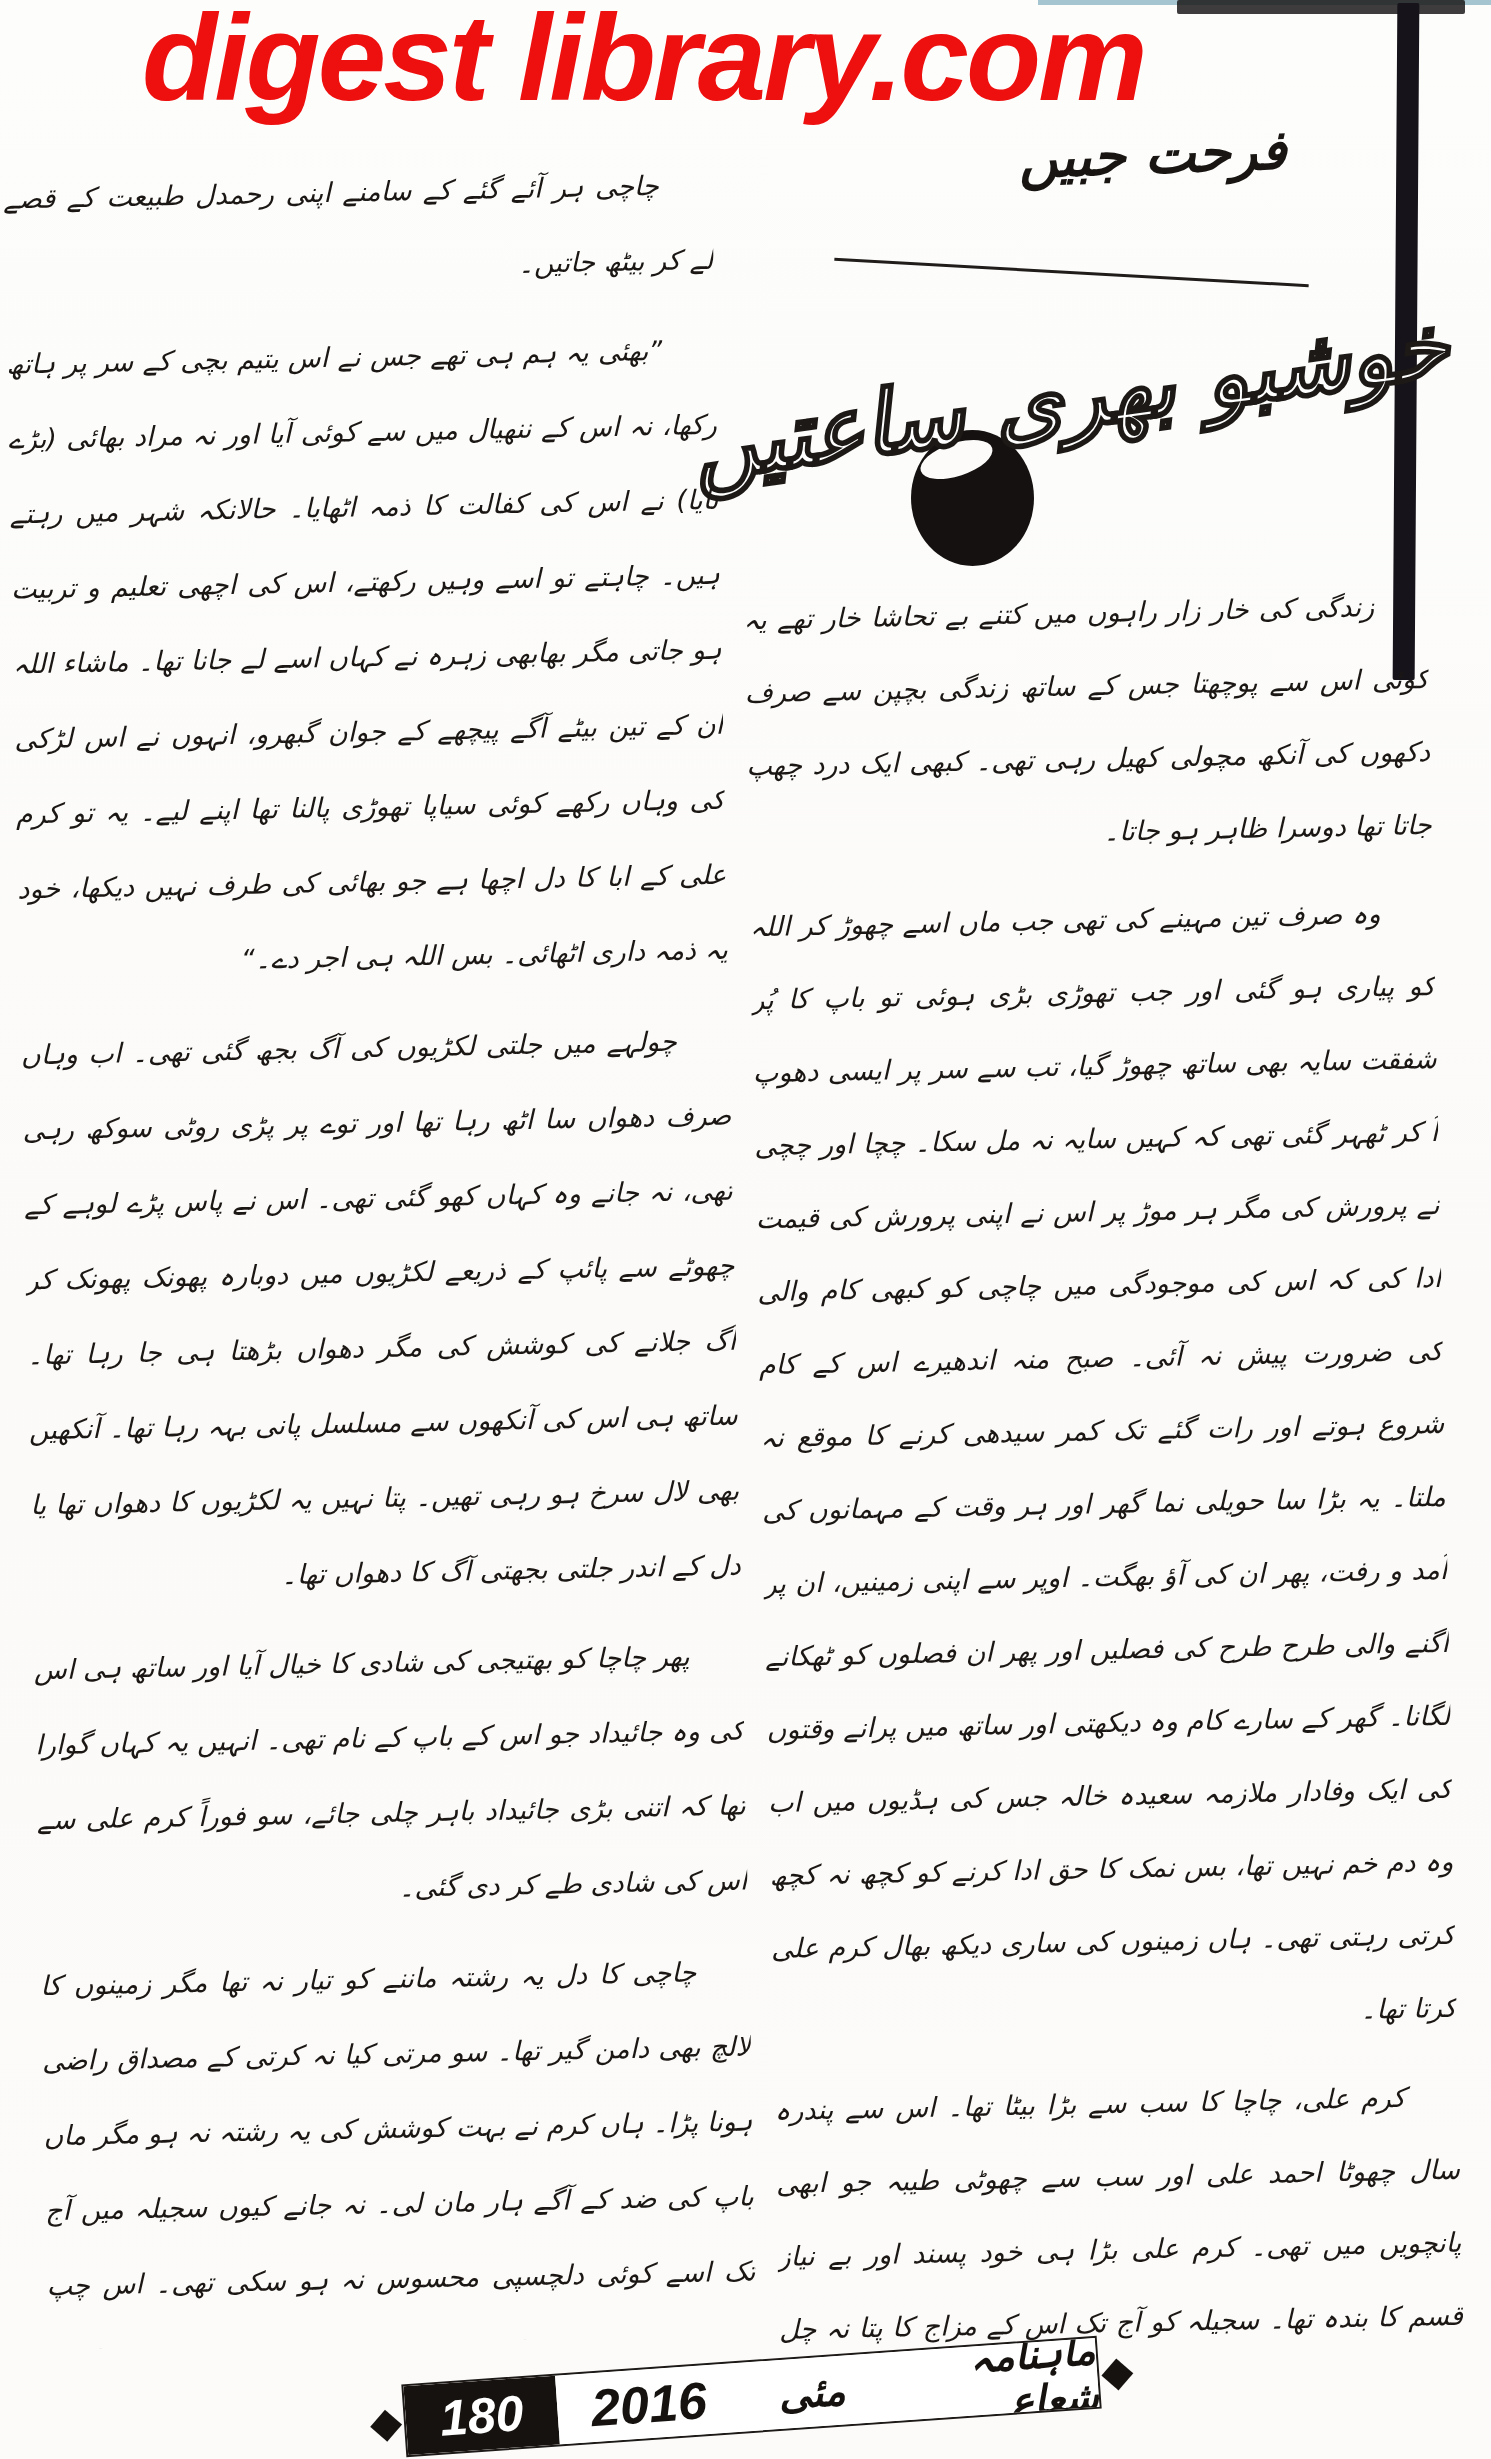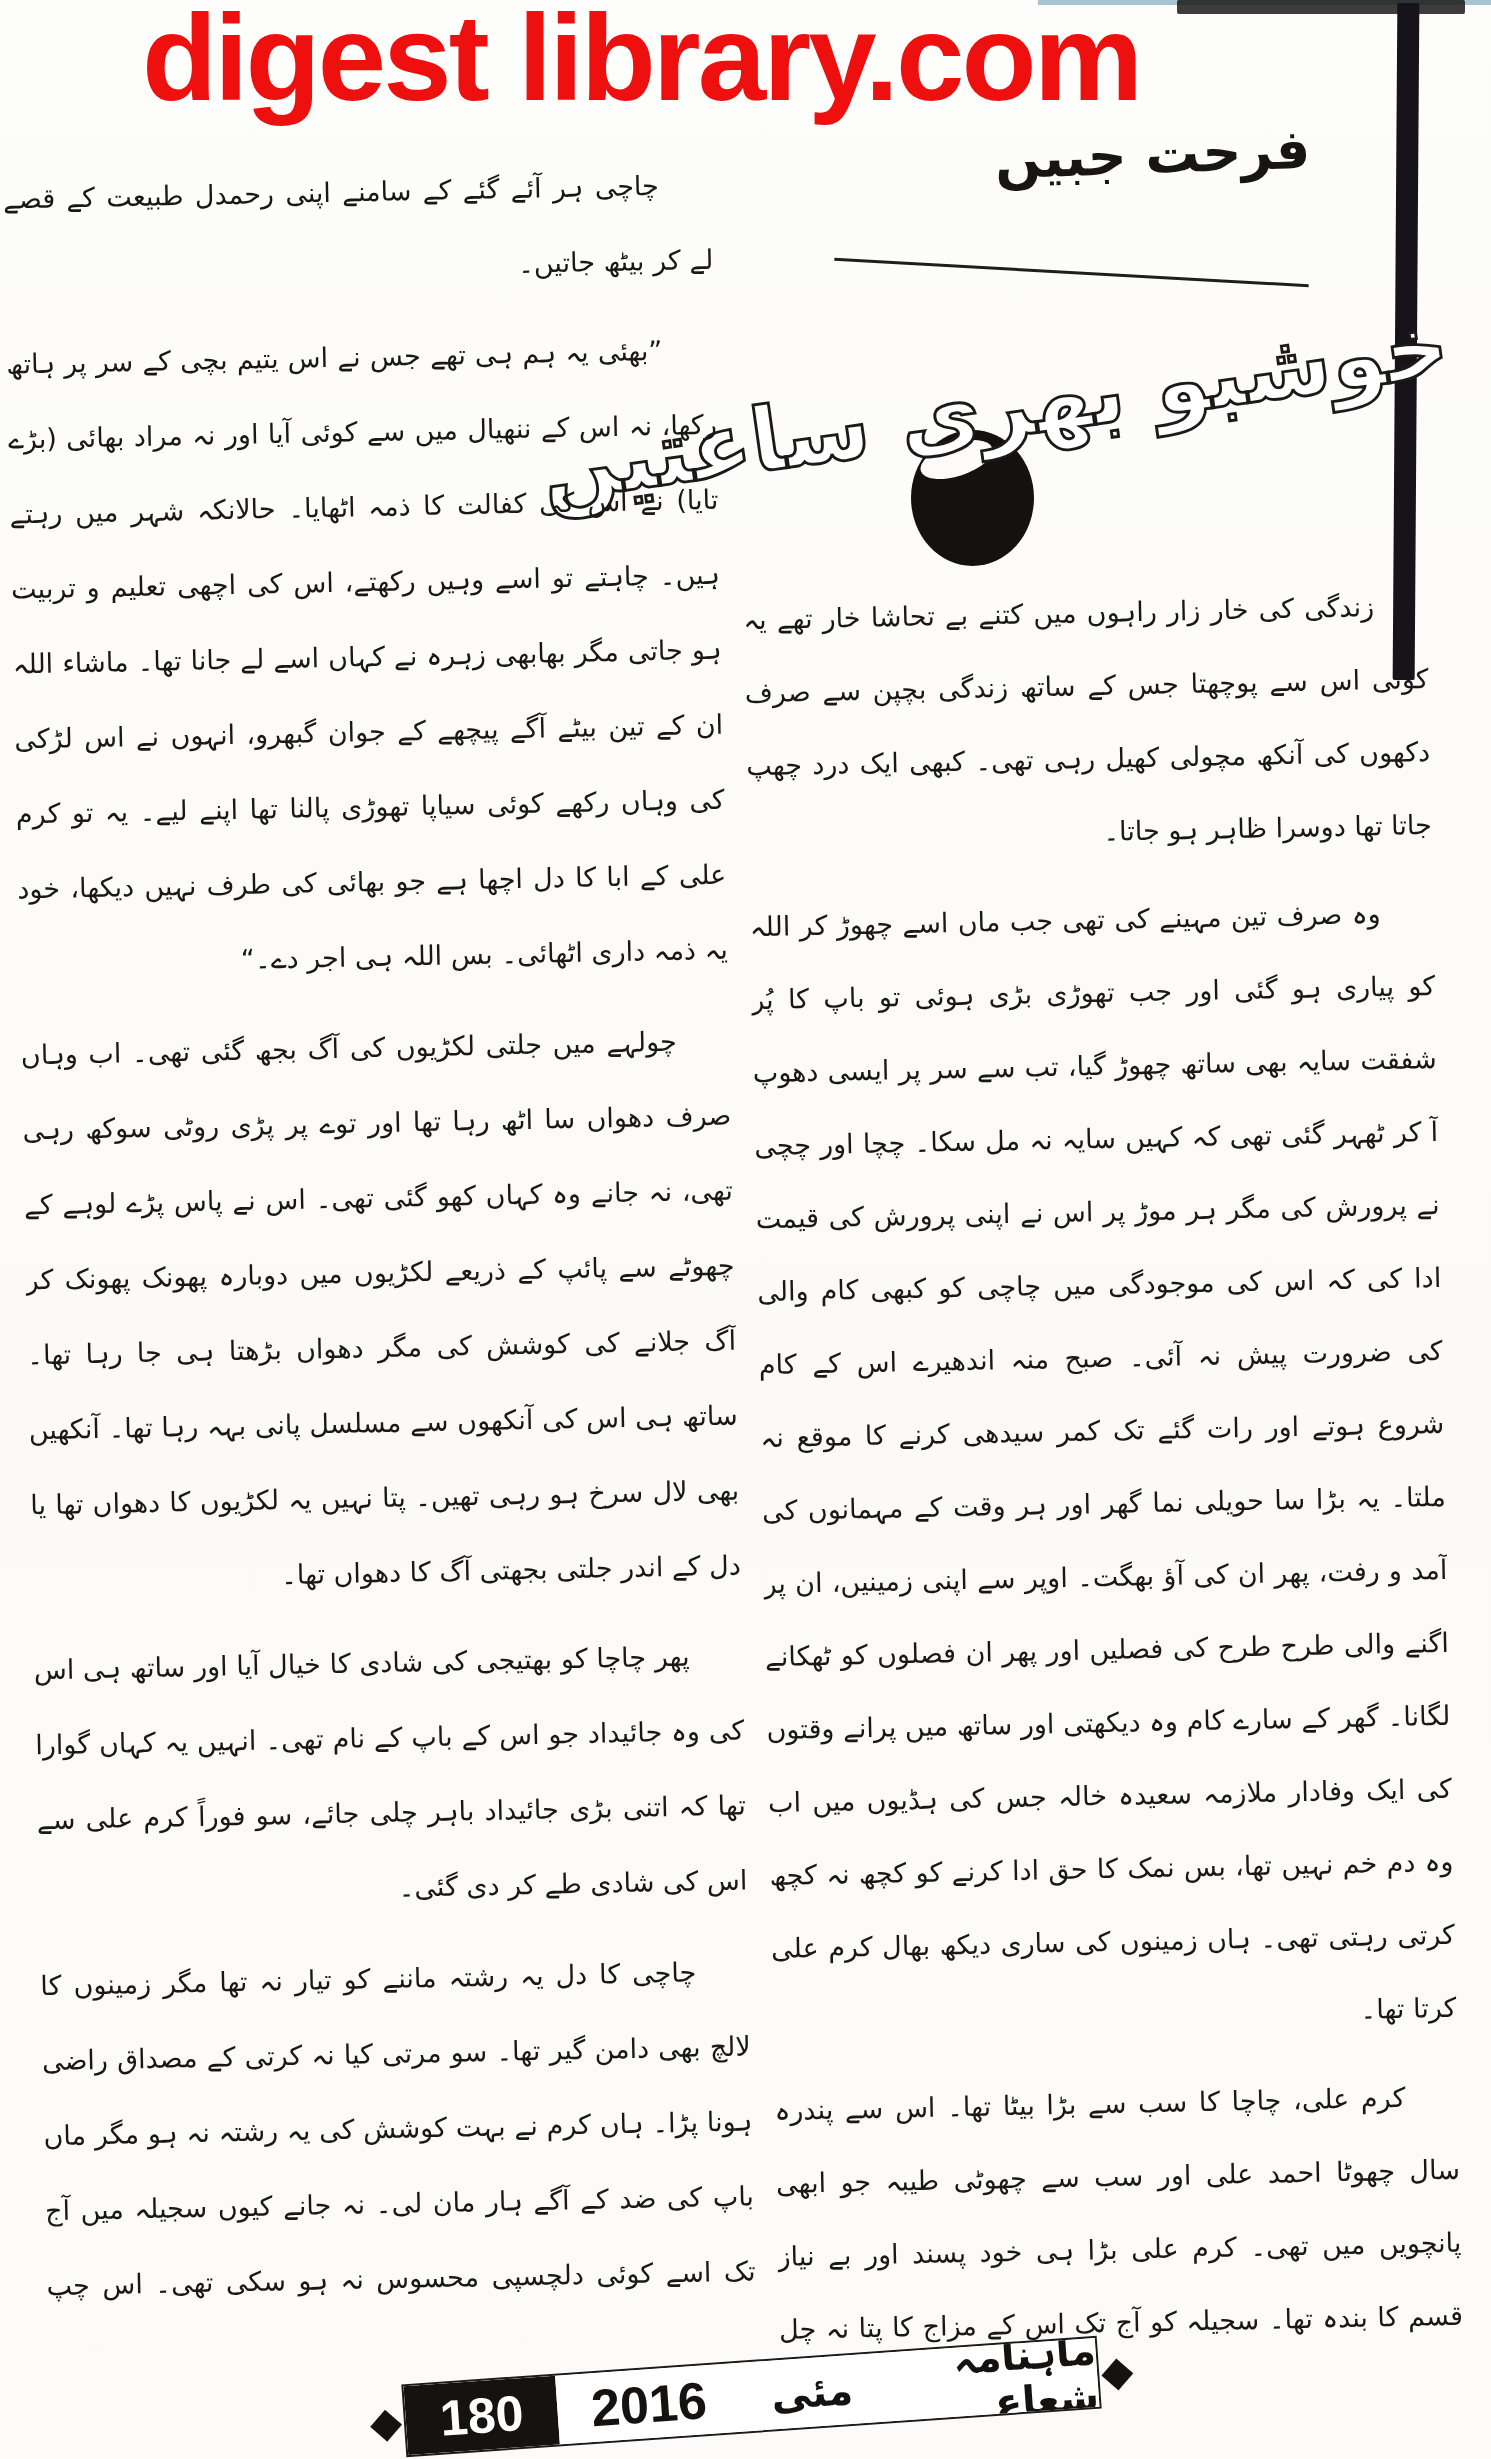--- a/index.html
+++ b/index.html
@@ -6,20 +6,21 @@
   body {
     width: 1492px; height: 2459px;
     background: #ffffff;
     position: relative;
     overflow: hidden;
     font-family: "DejaVu Sans", sans-serif;
   }
   .page {
     position: absolute; inset: 0;
     background: linear-gradient(180deg, #fdfdfc 0%, #fbfaf8 55%, #fcfbf9 100%);
+    font-style: italic;
   }
   
   .scan-top-teal {
     position: absolute; left: 1038px; top: 0; width: 454px; height: 4.8px;
     background: #8fb6c6; opacity: .8;
   }
   .scan-top-smudge {
     position: absolute; left: 1177px; top: 0; width: 288px; height: 14.4px;
     background: #1c1a1a; opacity: .85; border-radius: 1.9px;
   }

